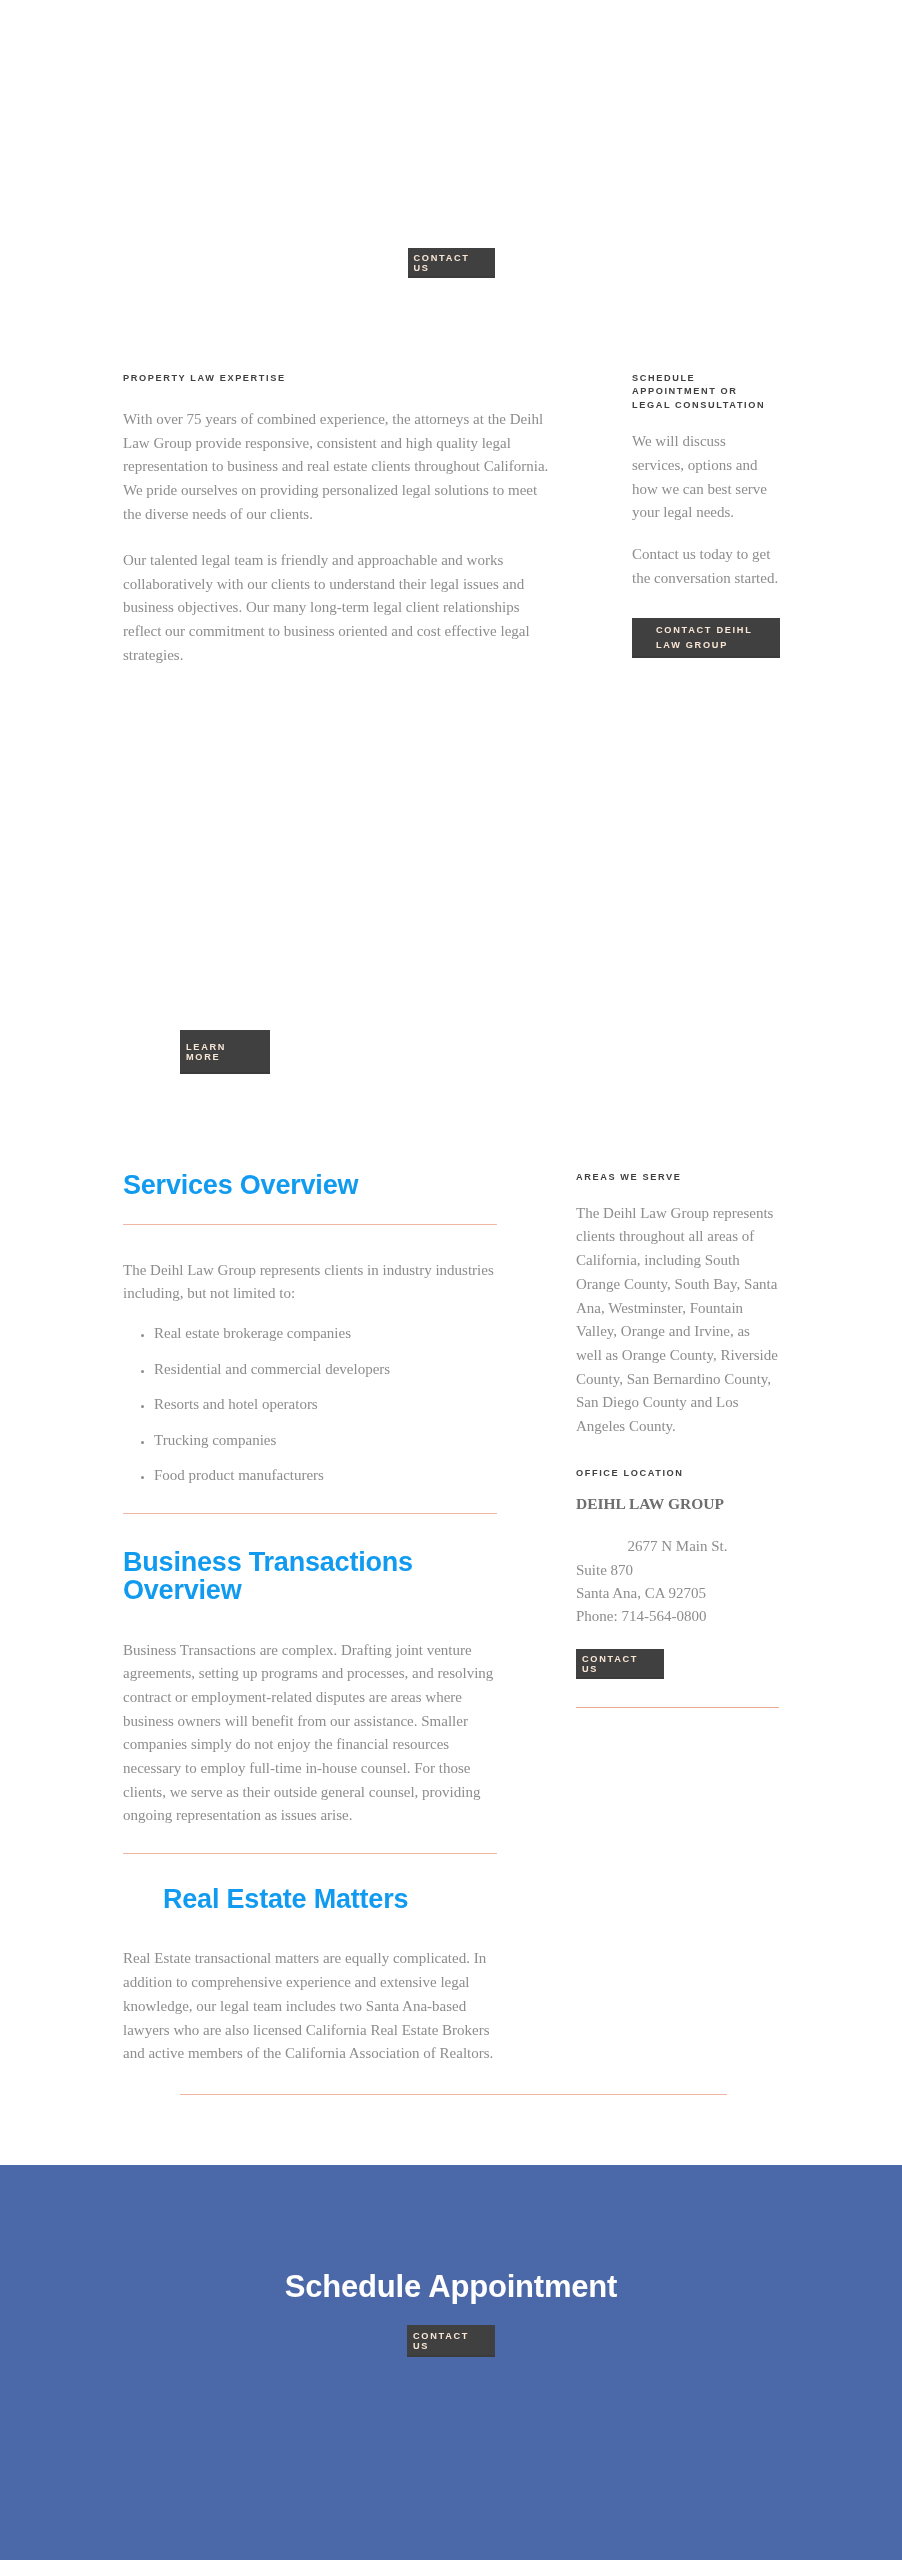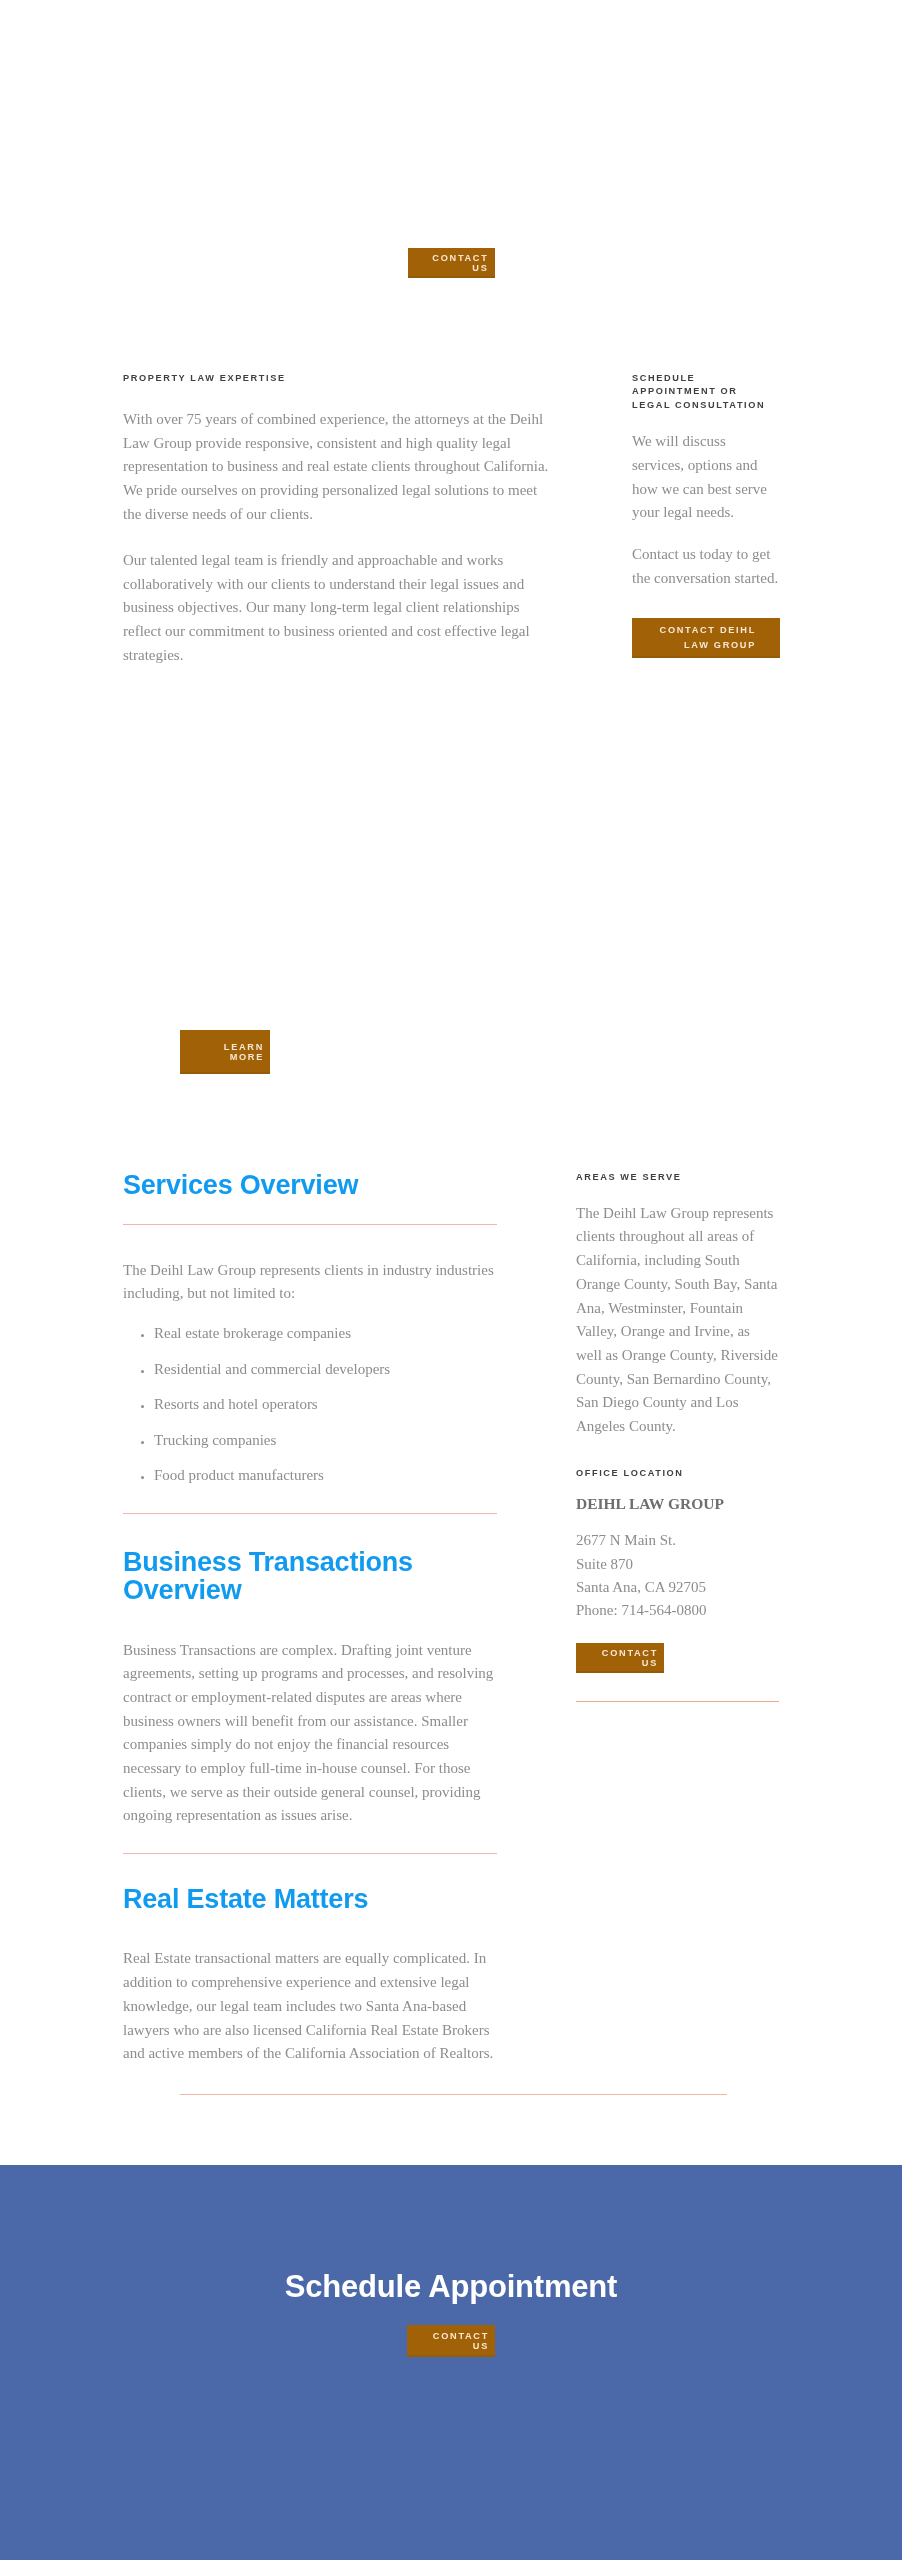--- a/index.html
+++ b/index.html
@@ -1,24 +1,24 @@
 <!DOCTYPE html>
 <html style="font-size:11.3px"><head>
 <meta charset="utf-8">
 <style>
   html,body { margin:0; padding:0; background:#ffffff; }
   body { width:902px; font-family:"Liberation Serif", serif; }
 
   
   .btn {
     display:flex; align-items:center; justify-content:center;
-    background:#a16207; color:#f9e7d6;
+    background:#404040; color:#f9e7d6;
     font-family:"Liberation Sans", sans-serif; font-weight:bold;
     font-size:9.2px; letter-spacing:1.7px; text-transform:uppercase;
-    text-align:right; border:none; cursor:pointer;
+    text-align:left; border:none; cursor:pointer;
     box-shadow:inset 0 -2.1px 0 rgba(0,0,0,0.07);
   }
   .eyebrow {
     font-family:"Liberation Sans", sans-serif; font-weight:bold;
     font-size:9.2px; letter-spacing:1.6px; color:#3f3f3f;
     text-transform:uppercase; line-height:1.45;
   }
   .blue-heading {
     font-family:"Liberation Sans", sans-serif; font-weight:bold;
     color:#119bf0; letter-spacing:-0.2px; margin:0;
@@ -51,27 +51,27 @@
   .s2-right { width:203px; margin-left:79px; }
   .rule-services { margin-top:24px; }
   .s2-left .para { margin-top:34px; }
   .s2-left .para + .para { margin-top:21px; }
   ul.bullet-list { margin:18.3px 0 0; padding-left:31px; }
   ul.bullet-list li { font-size:15px; color:#8d8d8d; line-height:1.3; margin-bottom:16px; }
   ul.bullet-list li::marker { color:#8d8d8d; font-size:11.3px; }
   .rule-after-list { margin-top:27px; }
   .h2-business { margin-top:34px; }
   .rule-after-business { margin-top:25px; }
-  .h2-realestate { margin-top:31px; }
+  .h2-realestate { margin-top:31px;margin-left:40px; }
 
   .s2-right .para { margin-top:17px; }
   .office-label { margin-top:28px; }
   .office-name { font-size:15.5px; font-weight:bold; color:#6e6e6e; margin:15.5px 0 0; }
   .office-line { font-size:15px; line-height:1.55; color:#8d8d8d; margin:0; }
-  .office-line.first { margin-top:16px; }
+  .office-line.first { margin-top:22px;text-align:center; }
   .btn-office { width:88px; height:30px; margin-top:21px; }
   .rule-sidebar { margin-top:28px; border-top-color:#eba98f; }
 
   .wide-rule { width:547px; margin:28px 0 0 180px; }
 
   
   .footer { margin-top:70px; background:#4b68a9; height:395px; text-align:center; overflow:hidden; }
   .footer-heading {
     font-family:"Liberation Sans", sans-serif; font-weight:bold;
     color:#ffffff; font-size:31px; margin:104px 0 0; letter-spacing:-0.2px;

